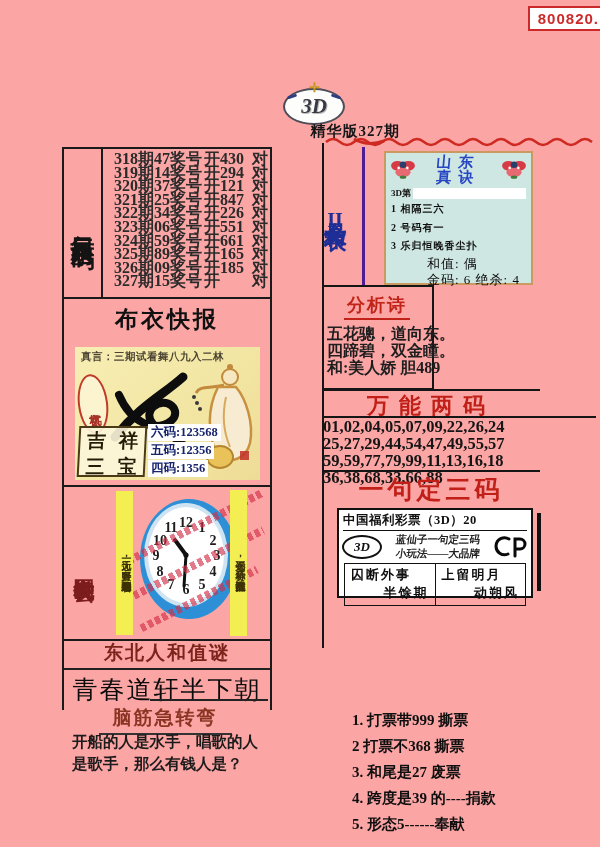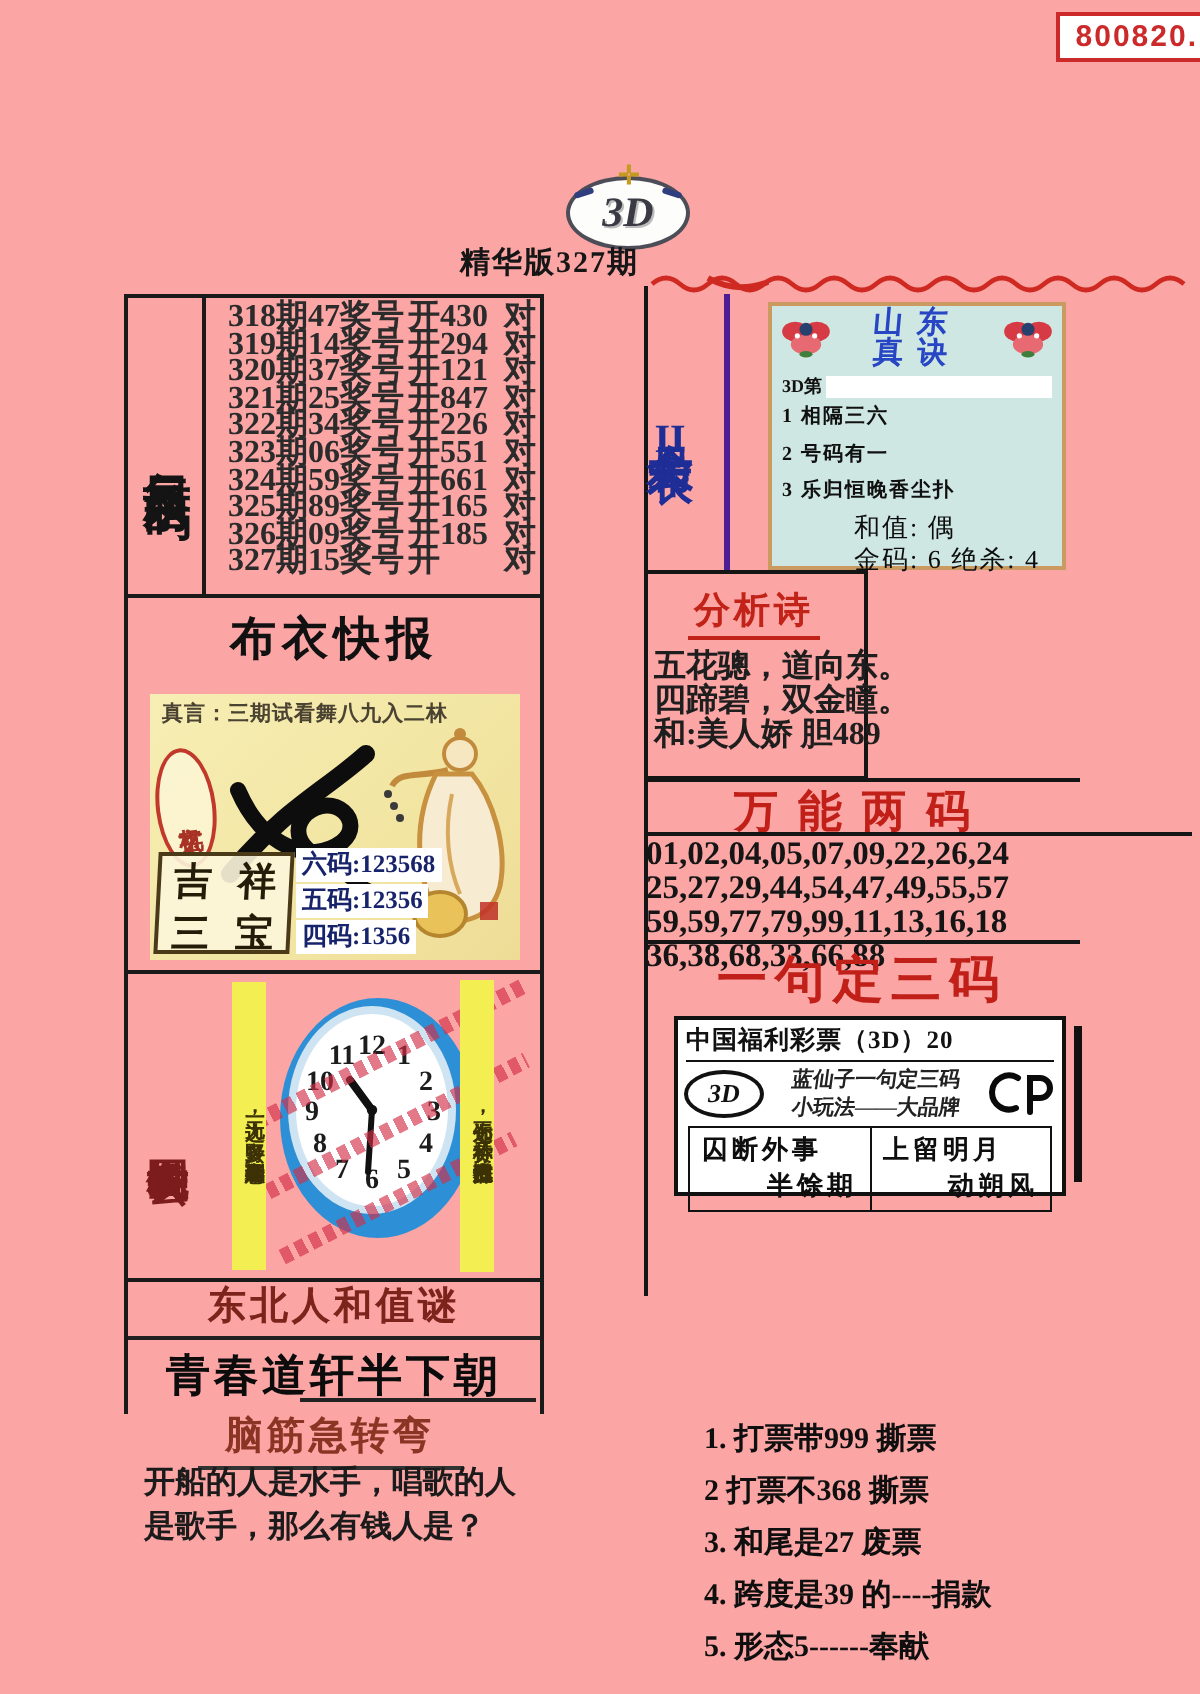--- a/index.html
+++ b/index.html
@@ -13,21 +13,21 @@
          font-size:15px;padding:2px 8px;letter-spacing:1px;}
 
   
   .logo{left:283px;top:88px;width:58px;height:33px;border:2px solid #4d4d58;border-radius:50%;
         display:flex;align-items:center;justify-content:center;background:#fdfdfb;}
   .logo-3d{font-style:italic;font-weight:bold;font-size:21px;color:#3a3a44;text-shadow:1px 1px 0 #bbb;}
   .logo-cross{position:absolute;left:24px;top:-10px;color:#c49a20;font-size:13px;font-weight:bold;}
   .logo-dash{position:absolute;width:10px;height:3px;background:#2e3e7e;border-radius:2px;}
   .logo-dash.l{left:2px;top:5px;transform:rotate(-18deg);}
   .logo-dash.r{right:2px;top:5px;transform:rotate(18deg);}
-  .edition{left:230px;top:122px;width:170px;text-align:left;font-weight:bold;font-size:15px;color:#161616;letter-spacing:1px;}
+  .edition{left:230px;top:122px;width:170px;text-align:right;font-weight:bold;font-size:15px;color:#161616;letter-spacing:1px;}
 
   
   .dk{left:62px;top:147px;width:206px;height:148px;border:2px solid #1a1a1a;border-bottom-width:2px;display:flex;}
   .dk-title{width:37px;border-right:2px solid #1a1a1a;writing-mode:vertical-rl;text-orientation:upright;
             font-weight:bold;font-size:24px;color:#141414;display:flex;align-items:center;justify-content:center;letter-spacing:3px;}
   .dk-table{flex:1;padding:3px 2px 0 11px;}
   .dk-row{display:flex;height:13.6px;line-height:13.6px;font-weight:bold;font-size:16px;color:#2b2b2b;white-space:nowrap;}
   .dk-issue{width:90px;}
   .dk-open{width:44px;}
   .dk-res{width:20px;text-align:right;}
@@ -52,21 +52,21 @@
   .verse{position:absolute;width:17px;background:#f3ef52;writing-mode:vertical-rl;text-orientation:upright;
          font-weight:bold;font-size:10px;color:#3c3206;text-align:center;overflow:hidden;z-index:4;}
   .verse.l{left:52px;top:4px;height:144px;}
   .verse.r{left:166px;top:3px;height:146px;}
   .ck-clock{position:absolute;left:74px;top:9px;width:102px;height:130px;z-index:1;}
   .stamp{position:absolute;height:8px;z-index:3;opacity:.8;transform:rotate(-27deg);
          background:repeating-linear-gradient(90deg,rgba(210,45,70,.8) 0 5px,rgba(210,45,70,0) 5px 8px);}
 
   .ne{left:62px;top:637px;width:206px;border-left:2px solid #1a1a1a;border-right:2px solid #1a1a1a;}
   .ne-title{font-weight:bold;font-size:19px;color:#7c241c;text-align:center;padding:3px 0 2px;border-bottom:2px solid #222;letter-spacing:2px;}
-  .ne-answer{font-weight:bold;font-size:22px;color:#0c0c0c;text-align:center;letter-spacing:2px;padding:3px 0 4px;}
+  .ne-answer{font-weight:normal;font-size:25px;color:#0c0c0c;text-align:center;letter-spacing:2px;padding:3px 0 4px;}
   .ne-underline{left:150px;top:699px;width:118px;border-top:2px solid #222;}
 
   .bt-title{left:62px;top:705px;width:206px;text-align:center;}
   .bt-title span{display:inline-block;font-weight:bold;font-size:19px;color:#8a3524;border-bottom:2px solid #333;
                  padding:0 14px 2px;letter-spacing:2px;}
   .bt-q{left:66px;top:731px;width:198px;font-weight:bold;font-size:15.5px;color:#1b1b1b;line-height:1.42;padding-left:6px;}
 
   
   .vline{left:322px;top:143px;height:505px;border-left:2.5px solid #151515;}
   .redwave{left:324px;top:133px;width:272px;height:15px;}

